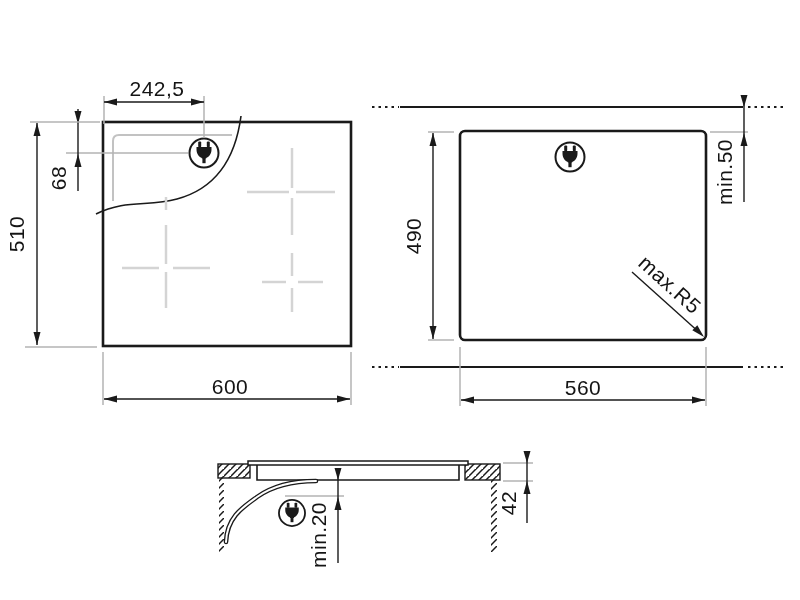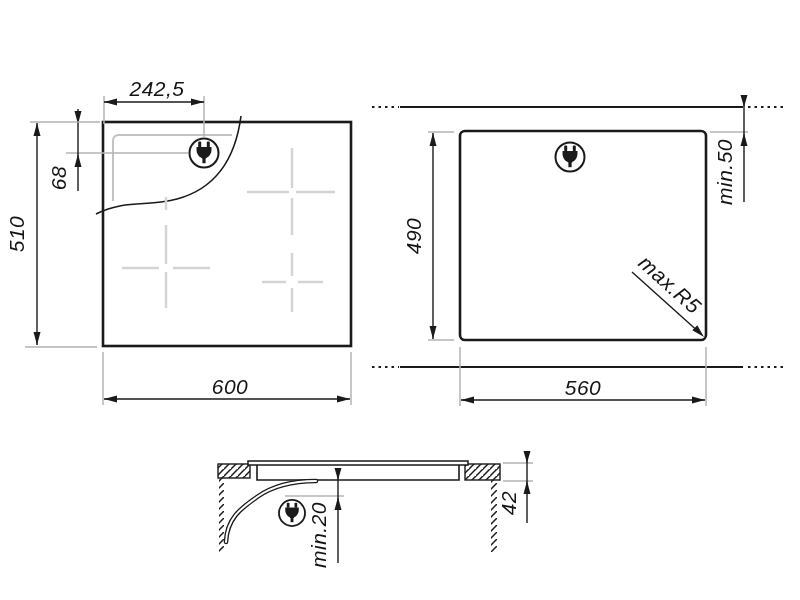--- a/index.html
+++ b/index.html
@@ -2,21 +2,21 @@
 <html style="--line: #1a1a1a; --extension: #b3b3b3; --zone: #d4d4d4; --background: #ffffff;"><head>
 <meta charset="utf-8">
 <style>
   :root{
     --line:#1a1a1a;
     --extension:#b3b3b3;
     --zone:#d4d4d4;
     --background:#ffffff;
   }
   html,body{margin:0;padding:0;background:var(--background);}
-  .stage{width:800px;height:600px;position:relative;background:var(--background);overflow:hidden;font-style:italic;}
+  .stage{width:800px;height:600px;position:relative;background:var(--background);overflow:hidden;}
   svg{display:block;}
   .ln{stroke:var(--line);stroke-width:1.4;fill:none;}
   .outline{stroke:var(--line);stroke-width:2.6;fill:#fff;}
   .thin{stroke:var(--line);stroke-width:1.6;fill:none;}
   .worktop{stroke:var(--line);stroke-width:2.2;fill:none;}
   .dotted{stroke-dasharray:2.5 4;}
   .ext{stroke:var(--extension);stroke-width:1.5;fill:none;}
   .zone{stroke:var(--zone);stroke-width:2.5;fill:none;}
   .arr{fill:var(--line);stroke:none;}
   .gray-part{stroke:#c2c2c2;stroke-width:2;fill:none;}

